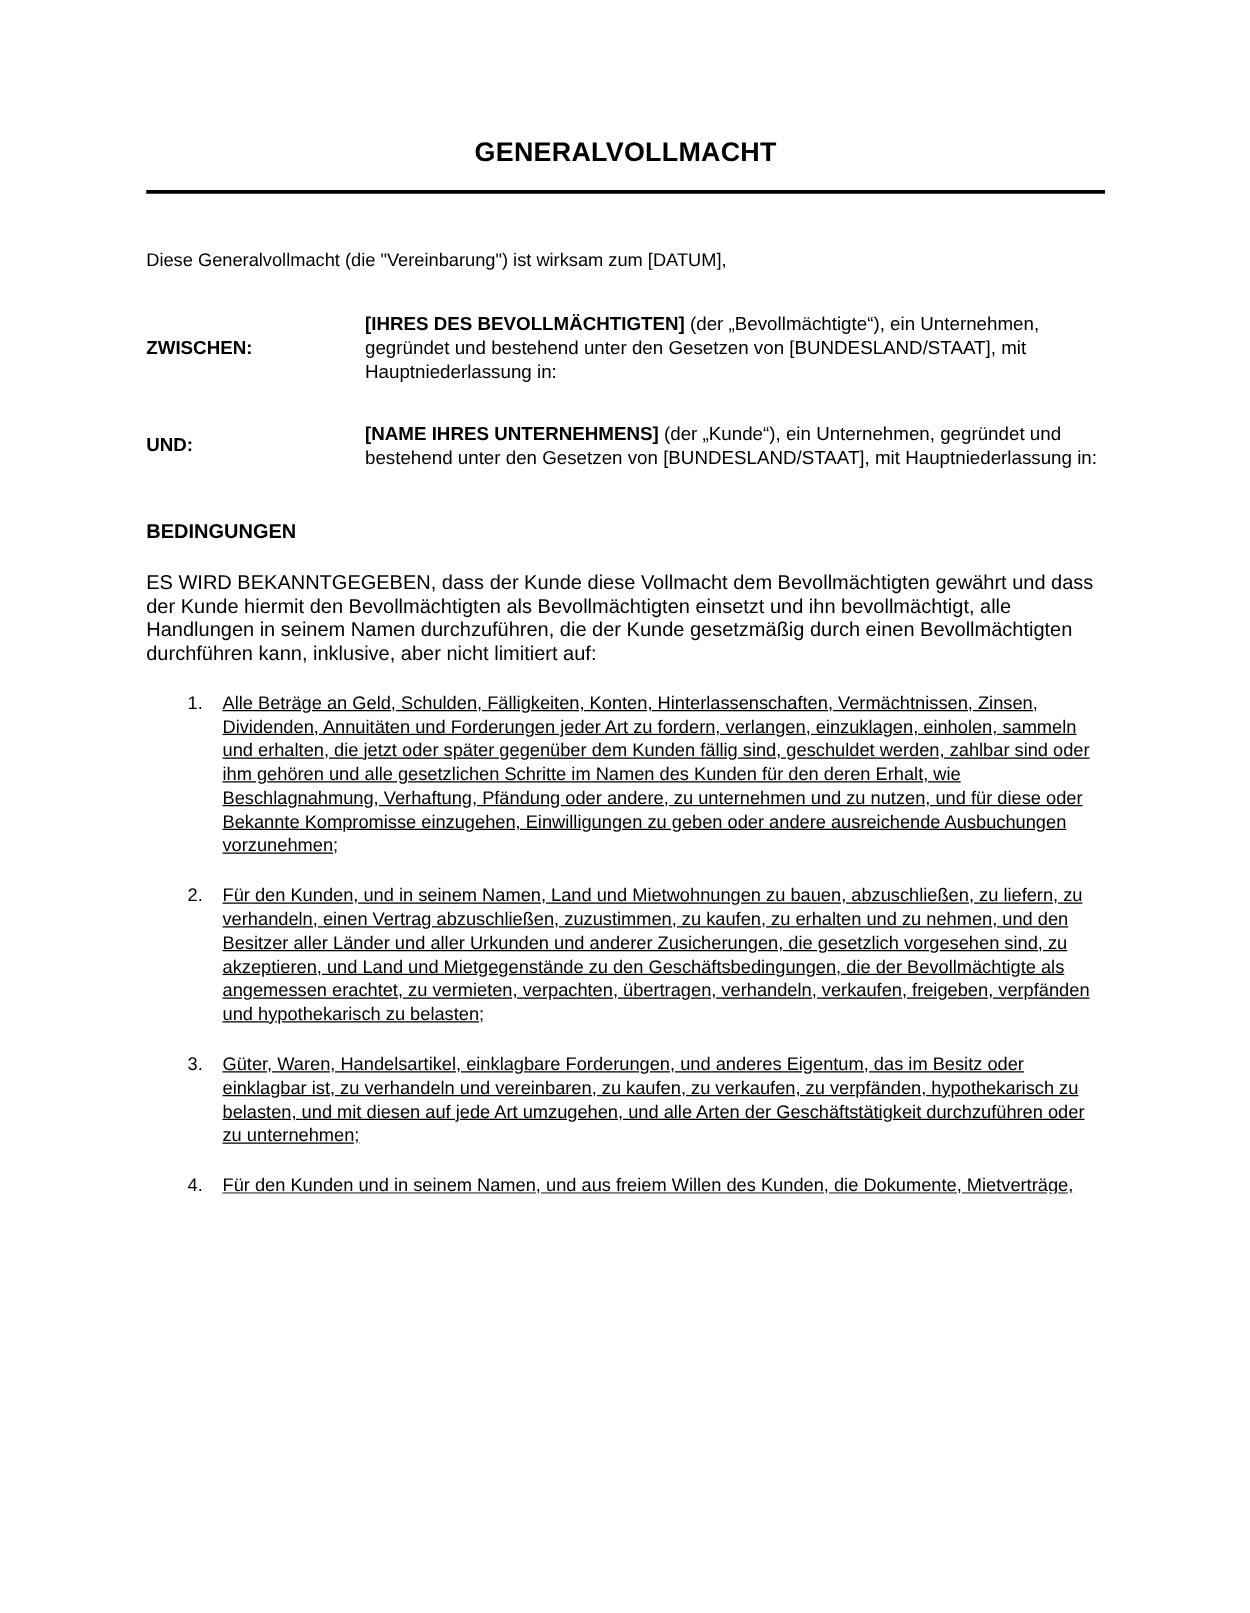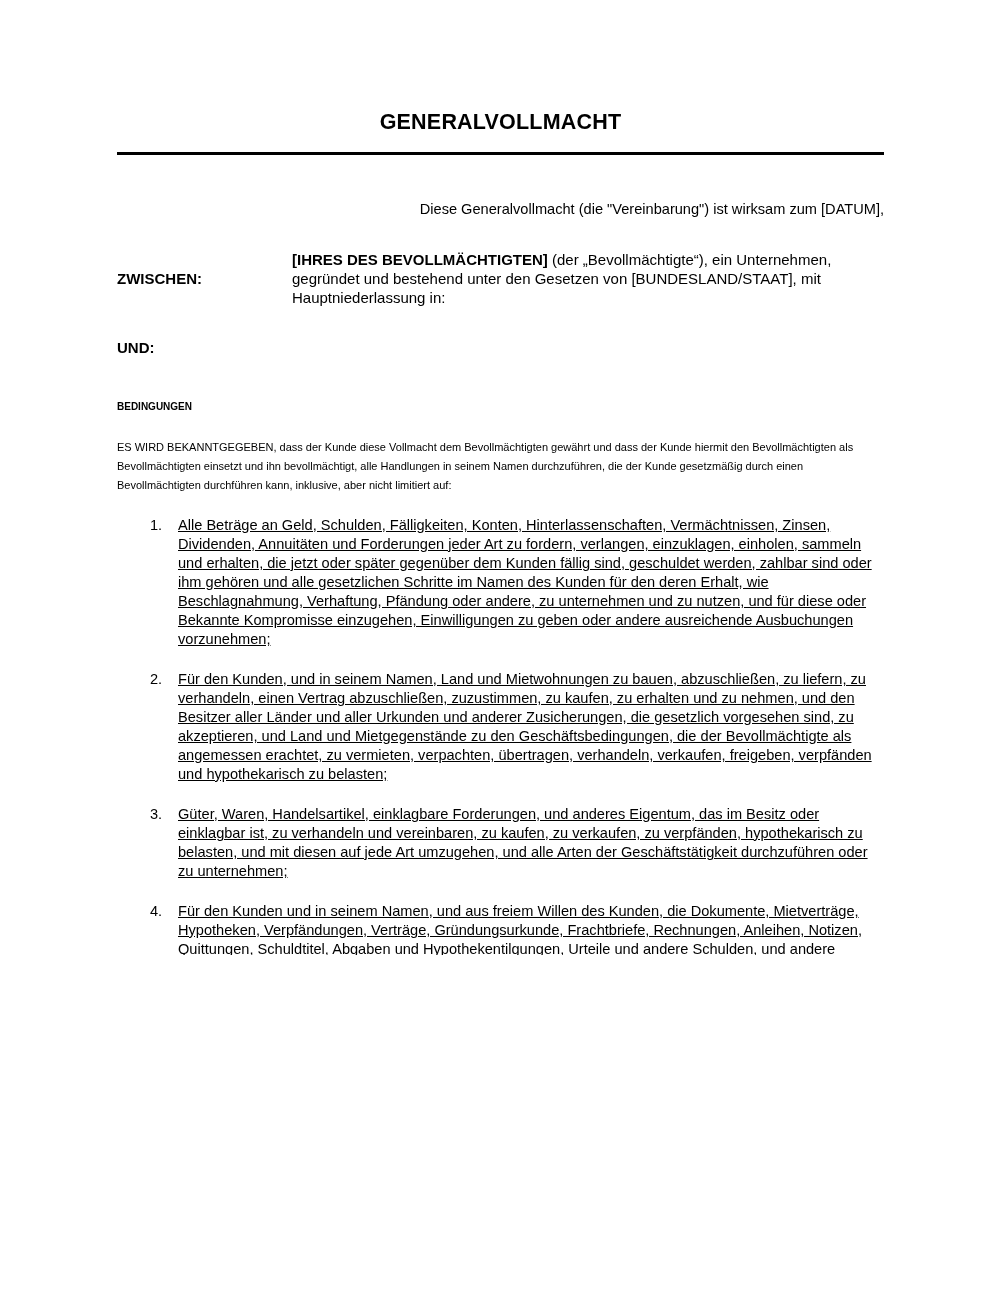--- a/index.html
+++ b/index.html
@@ -43,21 +43,20 @@
     height: 0;
     width: 100%;
   }
 
   
   .intro {
     margin: 0;
     padding-top: 37px;
     font-size: 14.6px;
     line-height: 19px;
-    text-align: right;
   }
 
   
   .party {
     display: flex;
     align-items: center;
     padding-top: 31px;
     font-size: 15px;
     line-height: 19px;
   }
@@ -77,28 +76,28 @@
     margin-top: 19px !important;
   }
   .party-name {
     font-weight: bold;
   }
 
   
   .terms-heading {
     margin: 0;
     padding-top: 40px;
-    font-size: 10px;
+    font-size: 16px;
     font-weight: bold;
     line-height: 19px;
   }
   .terms-intro {
     margin: 0;
     padding-top: 22px;
-    font-size: 11px;
+    font-size: 16px;
     line-height: 19px;
   }
 
   
   .clause-list {
     margin: 0;
     padding: 0;
     list-style: none;
     font-size: 14.6px;
     line-height: 19px;
@@ -156,20 +155,21 @@
     <div class="party">
       <div class="party-label">ZWISCHEN:</div>
       <div class="party-body">
         <p><span class="party-name">[IHRES DES BEVOLLMÄCHTIGTEN]</span><span> (der „Bevollmächtigte“), ein Unternehmen, gegründet und bestehend unter den Gesetzen von [BUNDESLAND/STAAT], mit Hauptniederlassung in:</span></p>
       </div>
     </div>
 
     <div class="party">
       <div class="party-label">UND:</div>
       <div class="party-body">
+        <p><span class="party-name">[NAME IHRES UNTERNEHMENS]</span><span> (der „Kunde“), ein Unternehmen, gegründet und bestehend unter den Gesetzen von [BUNDESLAND/STAAT], mit Hauptniederlassung in:</span></p>
       </div>
     </div>
 
     <h2 class="terms-heading">BEDINGUNGEN</h2>
     <p class="terms-intro">ES WIRD BEKANNTGEGEBEN, dass der Kunde diese Vollmacht dem Bevollmächtigten gewährt und dass der Kunde hiermit den Bevollmächtigten als Bevollmächtigten einsetzt und ihn bevollmächtigt, alle Handlungen in seinem Namen durchzuführen, die der Kunde gesetzmäßig durch einen Bevollmächtigten durchführen kann, inklusive, aber nicht limitiert auf:</p>
 
     <ol class="clause-list">
       <li class="clause-item">
         <span class="clause-num">1.</span>
         <span class="clause-text">Alle Beträge an Geld, Schulden, Fälligkeiten, Konten, Hinterlassenschaften, Vermächtnissen, Zinsen, Dividenden, Annuitäten und Forderungen jeder Art zu fordern, verlangen, einzuklagen, einholen, sammeln und erhalten, die jetzt oder später gegenüber dem Kunden fällig sind, geschuldet werden, zahlbar sind oder ihm gehören und alle gesetzlichen Schritte im Namen des Kunden für den deren Erhalt, wie Beschlagnahmung, Verhaftung, Pfändung oder andere, zu unternehmen und zu nutzen, und für diese oder Bekannte Kompromisse einzugehen, Einwilligungen zu geben oder andere ausreichende Ausbuchungen vorzunehmen;</span>

